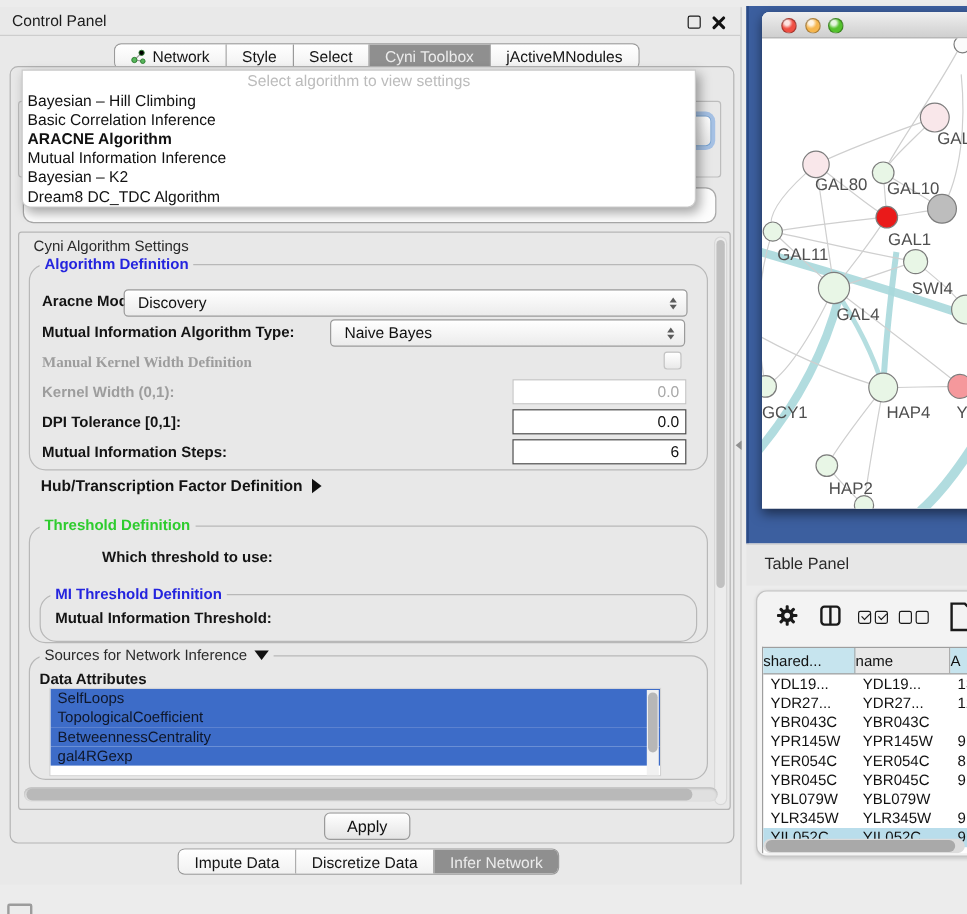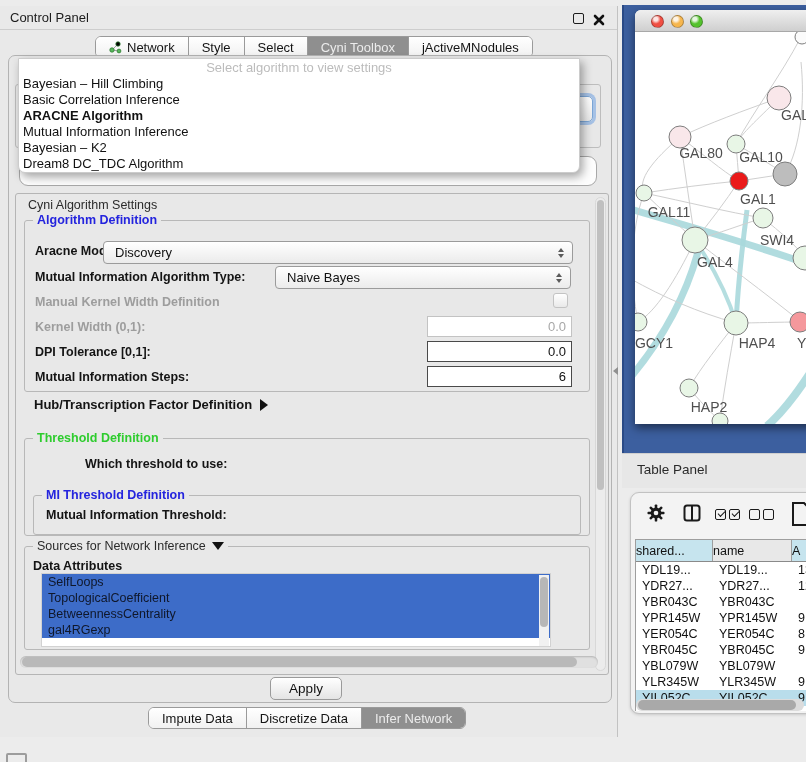--- a/index.html
+++ b/index.html
@@ -47,21 +47,21 @@
         z-index:5; }
   .popup-prompt { height:17px; line-height:17px; text-align:center; color:#bcbcbc; font-size:13px; }
   .pitem { height:16px; line-height:16px; padding-left:4px; font-size:13px; color:#111; }
   .pitem.bold { font-weight:bold; }
 
   
   .settings-group { position:absolute; left:6px; top:137px; width:594px; height:482px;
         border:1px solid #b5b5b5; border-radius:3px; }
   .gtitle { position:absolute; top:-8px; left:8px; background:#e8e8e8; padding:0 4px;
         font-size:12.5px; color:#2b2b2b;margin-top:12px; }
-  .tgroup { position:absolute; border:1px solid #b8b8b8; border-radius:3px;padding-left:38px; }
+  .tgroup { position:absolute; border:1px solid #b8b8b8; border-radius:14px;padding-left:38px; }
   .tgroup > .gt { position:absolute; top:-8px; left:8px; background:#e8e8e8; padding:0 4px;
         font-size:12.5px; font-weight:bold; }
   .gt.blue { color:#2424de; }
   .gt.green { color:#2ecc2e; }
   .lbl { position:absolute; font-size:12.5px; font-weight:bold; color:#141414; white-space:nowrap; }
   .lbl.dis { color:#9d9d9d; }
 
   .combo { position:absolute; display:flex; align-items:center; border:1px solid #9b9b9b;
         border-radius:4px; background:linear-gradient(#ffffff,#ebebeb);
         box-shadow:inset 0 1px 0 #fff; padding:0 24px 0 11px; font-size:13px; color:#111; }
@@ -236,21 +236,21 @@
             </span>
         </div>
         <span class="lbl" style="left:10px; top:49px;">Mutual Information Algorithm Type:</span>
         <div class="combo" style="left:250px; top:45px; width:296px; height:23px;">
           <span>Naive Bayes</span>
           <span class="arrs">
               <span class="arr up"></span>
               <span class="arr dn"></span>
             </span>
         </div>
-        <span class="lbl dis" style="left:10px; top:74px;">Manual Kernel Width Definition</span>
+        <span class="lbl dis" style="left:10px; top:74px;font-family:Liberation Serif, serif;">Manual Kernel Width Definition</span>
         <span class="cbx" style="left:528px; top:72px;"></span>
         <span class="lbl dis" style="left:10px; top:99px;">Kernel Width (0,1):</span>
         <div class="inp dis" style="left:402px; top:95px; width:145px; height:21px;">0.0</div>
         <span class="lbl" style="left:10px; top:124px;">DPI Tolerance [0,1]:</span>
         <div class="inp" style="left:402px; top:120px; width:145px; height:21px;">0.0</div>
         <span class="lbl" style="left:10px; top:149px;">Mutual Information Steps:</span>
         <div class="inp" style="left:402px; top:145px; width:145px; height:21px;">6</div>
       </div>
 
       <div class="hub-row">

